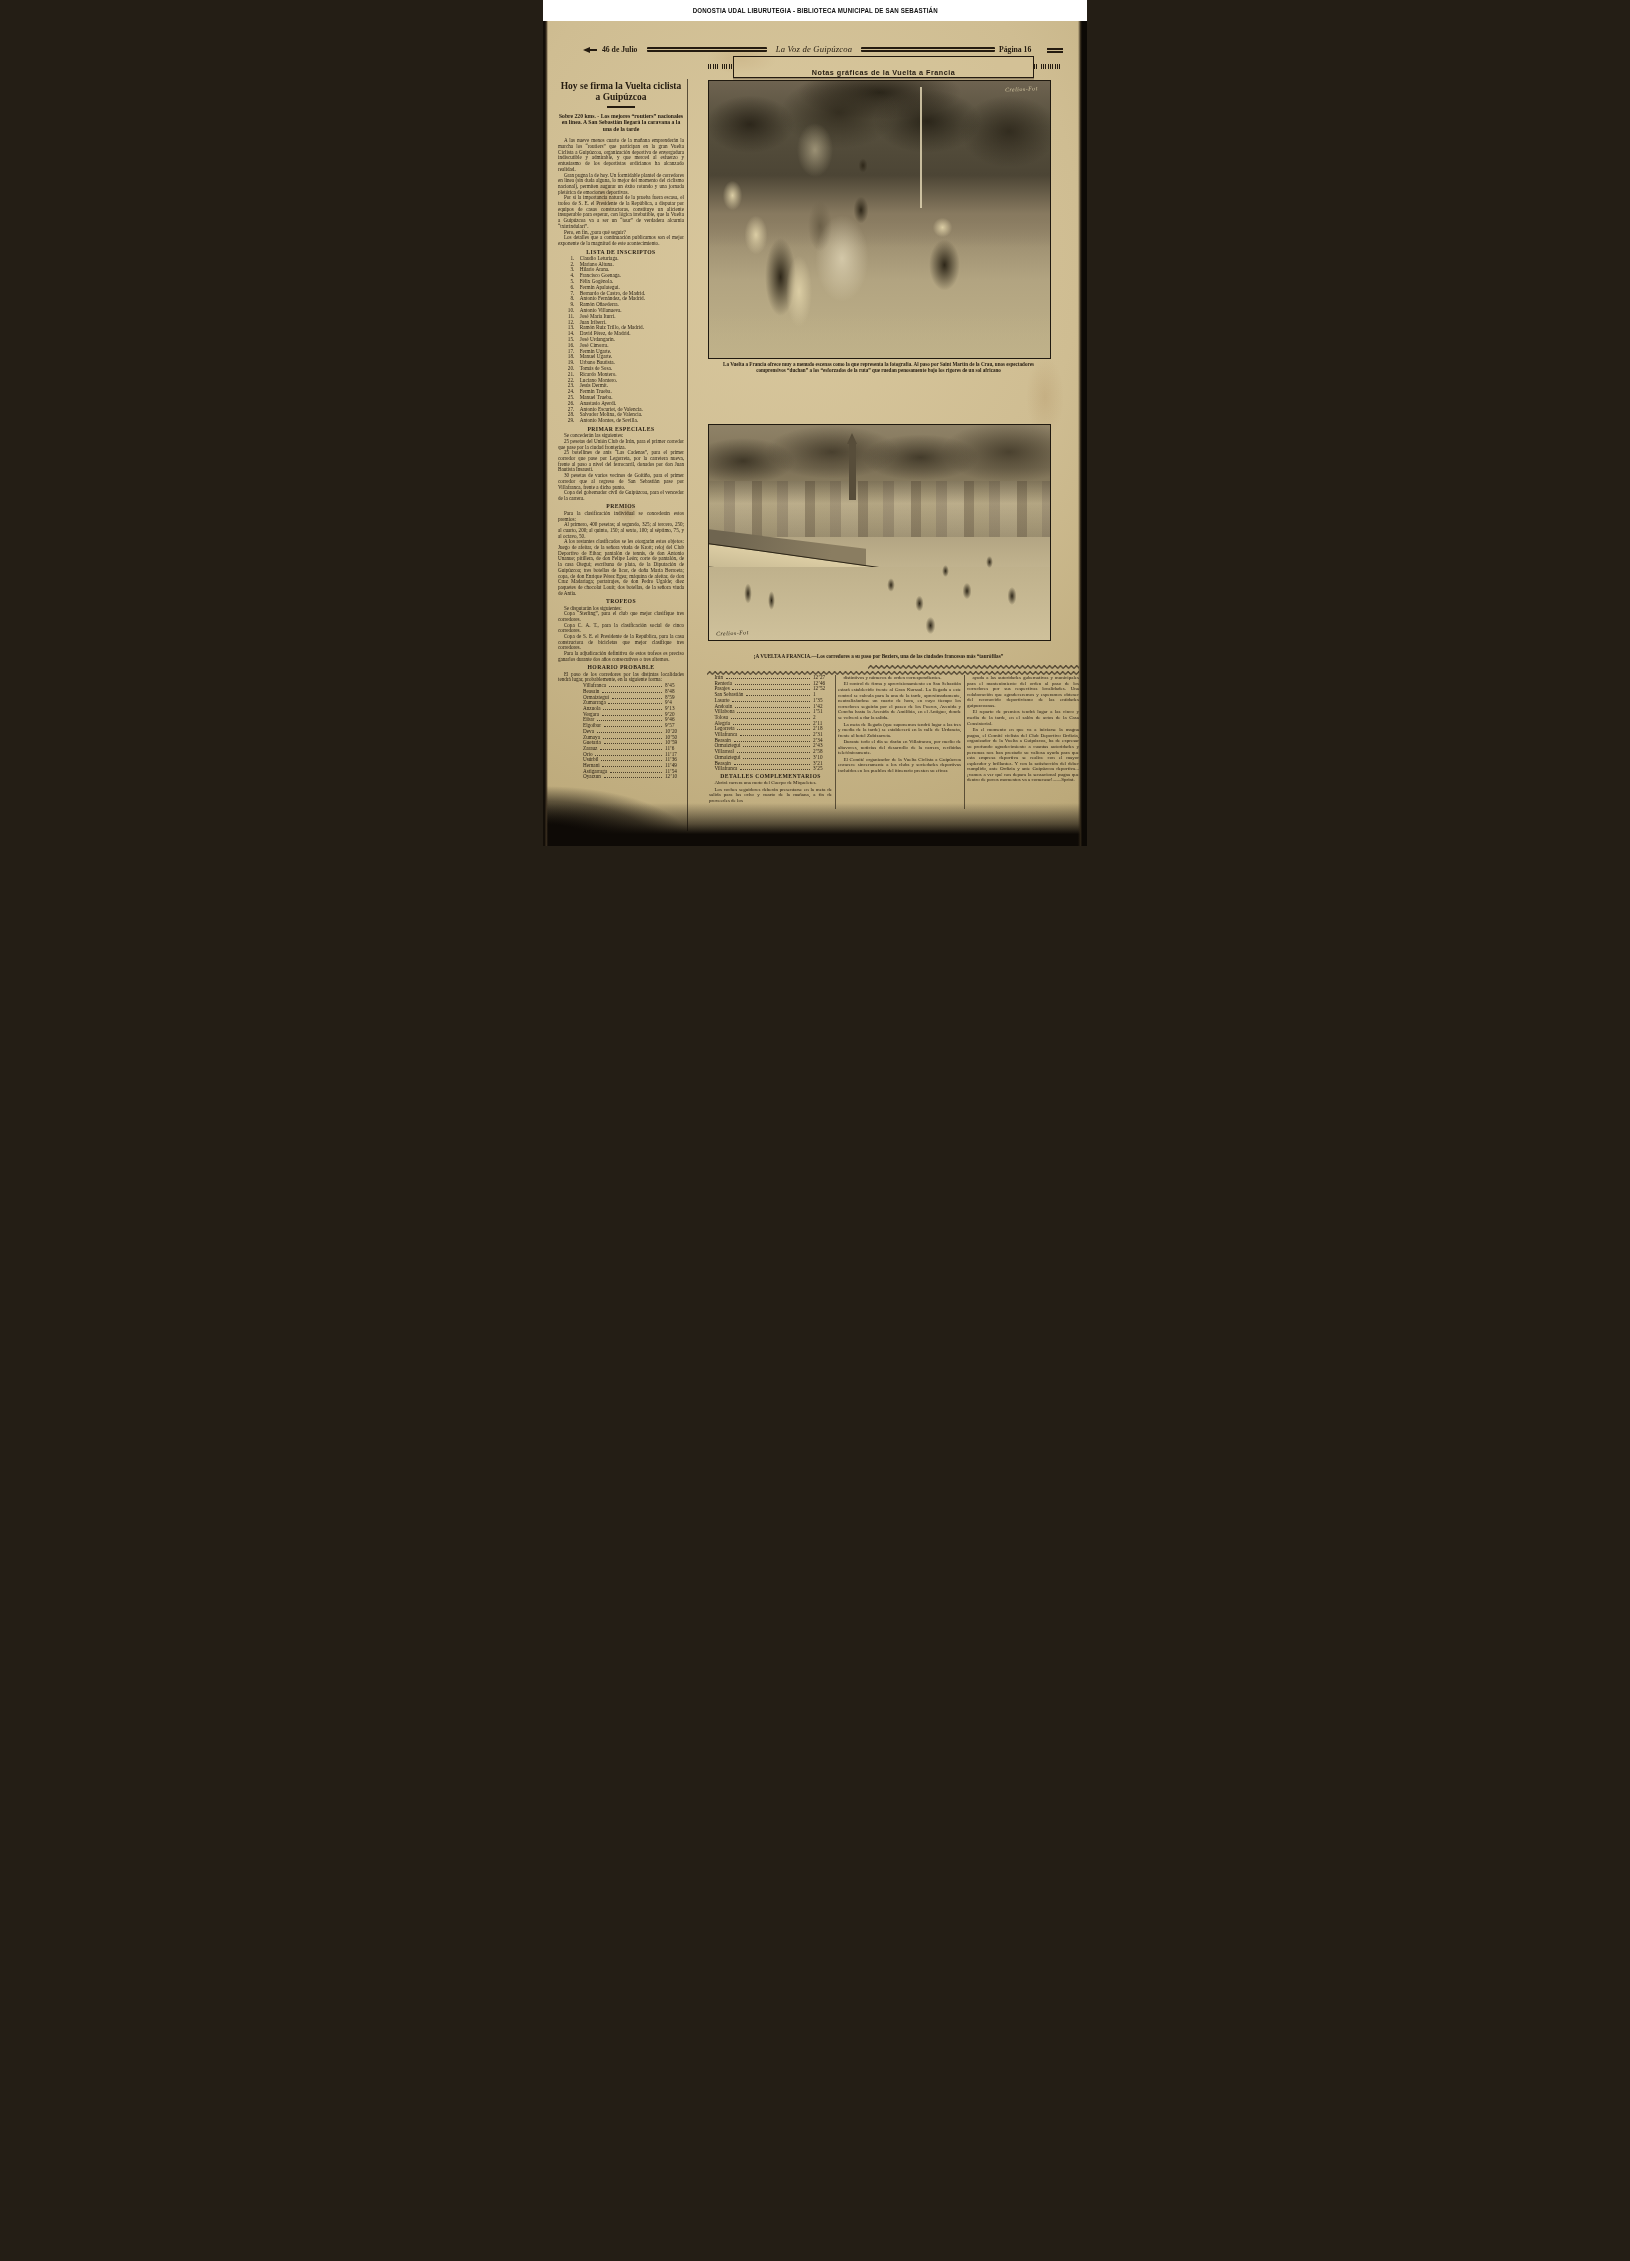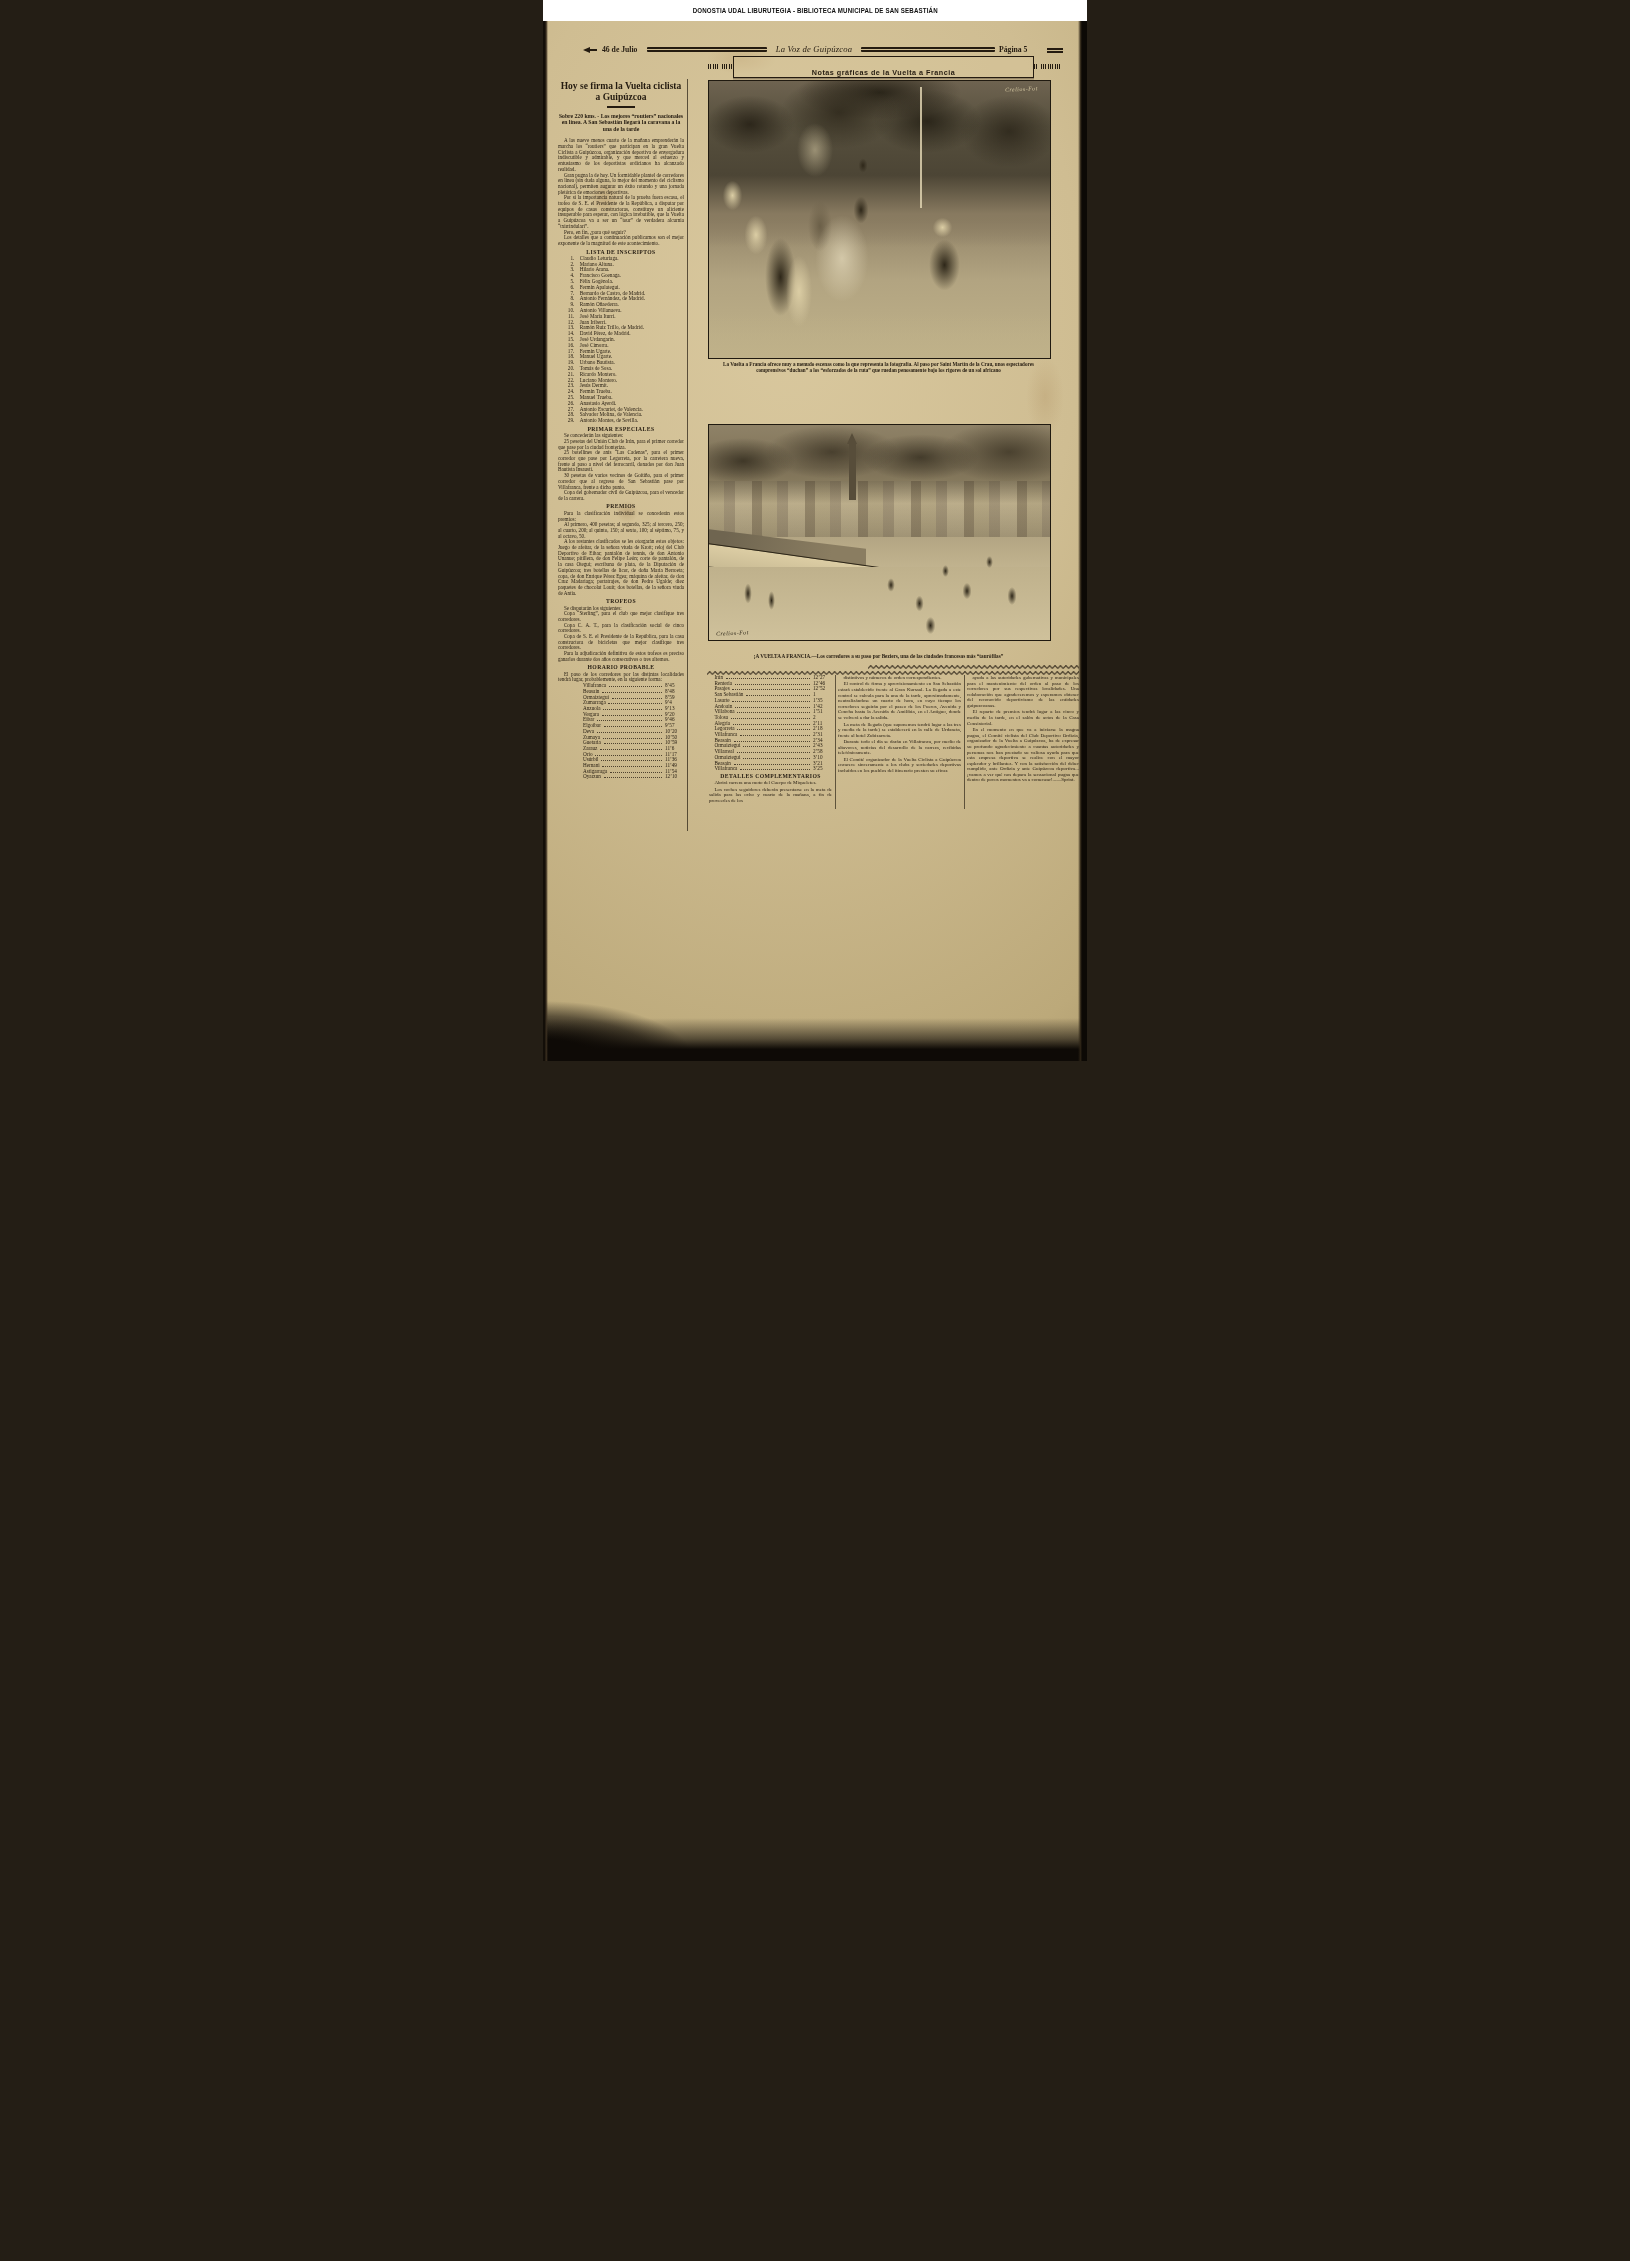--- a/index.html
+++ b/index.html
@@ -1,16 +1,16 @@
 <!DOCTYPE html>
 <html style="font-size:7.2px"><head>
 <meta charset="utf-8">
 <style>
   html,body{margin:0;padding:0;background:#241e15;}
-  .page{position:relative;width:544px;height:1061px;margin:0 auto;background:#ffffff;
+  .page{position:relative;width:544px;height:846px;margin:0 auto;background:#ffffff;
         font-family:"Liberation Serif",serif;color:#241b10;overflow:hidden;}
 
   
   .scan-band{position:absolute;top:0;left:0;width:100%;height:21px;background:#ffffff;
              display:flex;align-items:center;justify-content:center;}
   .scan-band span{font-family:"Liberation Sans",sans-serif;font-size:7.7px;font-weight:bold;
                   color:#101010;letter-spacing:0.2px;transform:scaleX(.8);white-space:nowrap;}
 
   
   .paper{position:absolute;top:21px;left:0;right:0;bottom:0;
@@ -158,21 +158,21 @@
     <div class="stain s2"></div>
     <div class="stain s3"></div>
     <div class="stain s4"></div>
 
     <div class="masthead">
       <span class="mh-arrow"></span>
       <span class="mh-date">46 de Julio</span>
       <span class="mh-rule r1"></span>
       <span class="mh-title">La Voz de Guipúzcoa</span>
       <span class="mh-rule r2"></span>
-      <span class="mh-page">Página 5</span>
+      <span class="mh-page">Página 16</span>
       <span class="mh-end"></span>
     </div>
 
     <div class="col-divider"></div>
 
     <div class="article">
       <div class="title">Hoy se firma la Vuelta ciclista a Guipúzcoa</div>
       <div class="title-rule"></div>
       <div class="subtitle">Sobre 220 kms. - Los mejores “routiers” nacionales en línea. A San Sebastián llegará la caravana a la una de la tarde</div>
 

